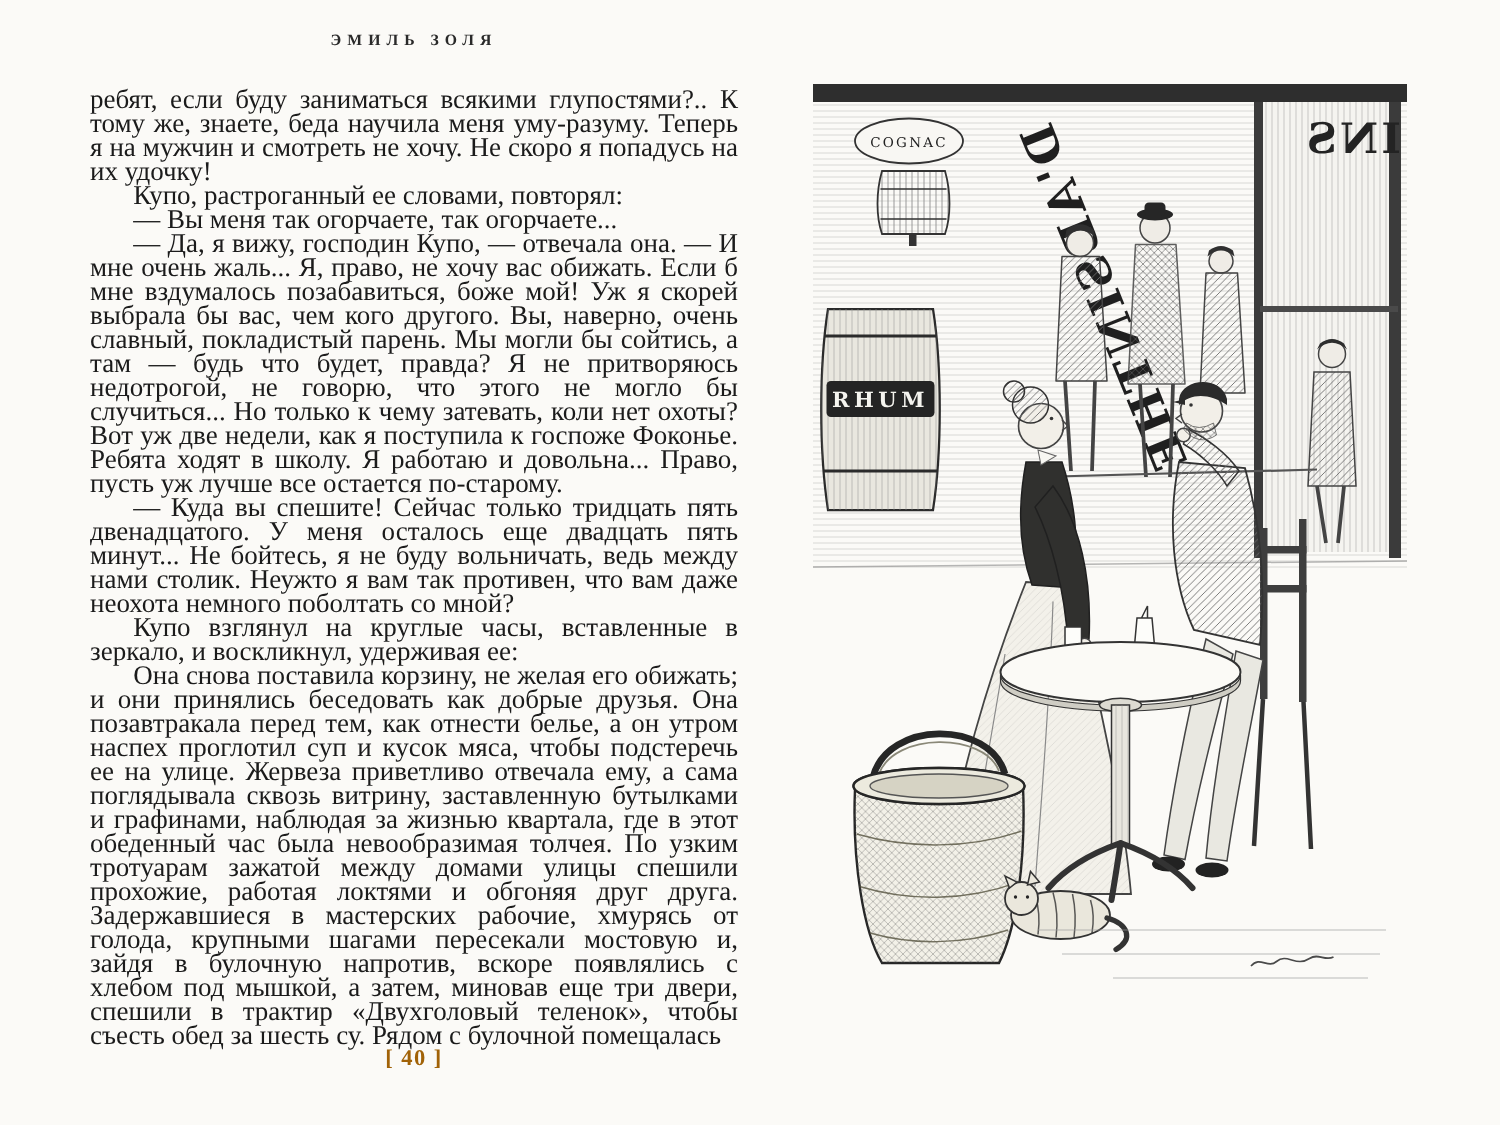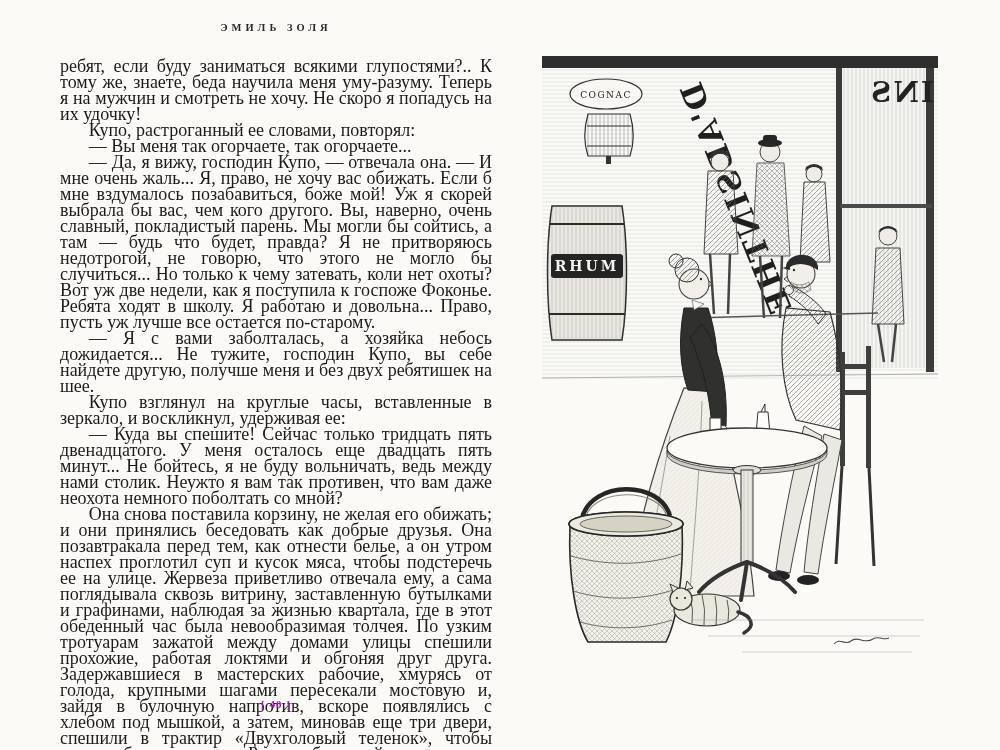--- a/index.html
+++ b/index.html
@@ -21,22 +21,22 @@
   }
   .body-text {
     position:absolute; top:58px; left:0; width:432px;
     font-size:18px; line-height:16px; text-align:justify;
     color:#1b1b1b;
   }
   .para { text-indent:1.6em; }
   .para.no-indent { text-indent:0; }
   .page-number {
     position:absolute; top:698px; left:0; width:100%;
-    text-align:center; font-size:11px; font-weight:bold;
-    letter-spacing:1px; color:#a21caf;
+    text-align:center; font-size:15px; font-weight:bold;
+    letter-spacing:1px; color:#a16207;
   }
 
   
   .page-right { position:absolute; left:542px; top:56px; width:396px; height:612px; }
   .page-right svg { display:block; width:100%; height:100%; }
   .mirrored-big {
     font-family:"DejaVu Serif",serif;
     font-weight:bold;
   }
 </style>
@@ -53,25 +53,24 @@
         <p class="para no-indent">ребят, если буду заниматься всякими глупостями?.. К тому же, знаете, беда научила меня уму-разуму. Теперь я на мужчин и смотреть не хочу. Не скоро я попадусь на их удочку!</p>
 
 
         <p class="para">Купо, растроганный ее словами, повторял:</p>
 
         <p class="para">— Вы меня так огорчаете, так огорчаете...</p>
 
         <p class="para">— Да, я вижу, господин Купо, — отвечала она. — И мне очень жаль... Я, право, не хочу вас обижать. Если б мне вздумалось позабавиться, боже мой! Уж я скорей выбрала бы вас, чем кого другого. Вы, наверно, очень славный, покладистый парень. Мы могли бы сойтись, а там — будь что будет, правда? Я не притворяюсь недотрогой, не говорю, что этого не могло бы случиться... Но только к чему затевать, коли нет охоты? Вот уж две недели, как я поступила к госпоже Фоконье. Ребята ходят в школу. Я работаю и довольна... Право, пусть уж лучше все остается по-старому.</p>
 
 
-        <p class="para">— Я с вами заболталась, а хозяйка небось дожидается... Не тужите, господин Купо, вы себе найдете другую, получше меня и без двух ребятишек на шее.</p>
+
+        <p class="para">— Куда вы спешите! Сейчас только тридцать пять двенадцатого. У меня осталось еще двадцать пять минут... Не бойтесь, я не буду вольничать, ведь между нами столик. Неужто я вам так противен, что вам даже неохота немного поболтать со мной?</p>
 
         <p class="para">Купо взглянул на круглые часы, вставленные в зеркало, и воскликнул, удерживая ее:</p>
-
-        <p class="para">— Куда вы спешите! Сейчас только тридцать пять двенадцатого. У меня осталось еще двадцать пять минут... Не бойтесь, я не буду вольничать, ведь между нами столик. Неужто я вам так противен, что вам даже неохота немного поболтать со мной?</p>
 
         <p class="para">Она снова поставила корзину, не желая его обижать; и они принялись беседовать как добрые друзья. Она позавтракала перед тем, как отнести белье, а он утром наспех проглотил суп и кусок мяса, чтобы подстеречь ее на улице. Жервеза приветливо отвечала ему, а сама поглядывала сквозь витрину, заставленную бутылками и графинами, наблюдая за жизнью квартала, где в этот обеденный час была невообразимая толчея. По узким тротуарам зажатой между домами улицы спешили прохожие, работая локтями и обгоняя друг друга. Задержавшиеся в мастерских рабочие, хмурясь от голода, крупными шагами пересекали мостовую и, зайдя в булочную напротив, вскоре появлялись с хлебом под мышкой, а затем, миновав еще три двери, спешили в трактир «Двухголовый теленок», чтобы съесть обед за шесть су. Рядом с булочной помещалась</p>
       </div>
 
     <div class="page-number">[ 40 ]</div>
   </div>
 
   <div class="page-right">
     <svg viewBox="0 0 396 612" xmlns="http://www.w3.org/2000/svg">
       <defs>

